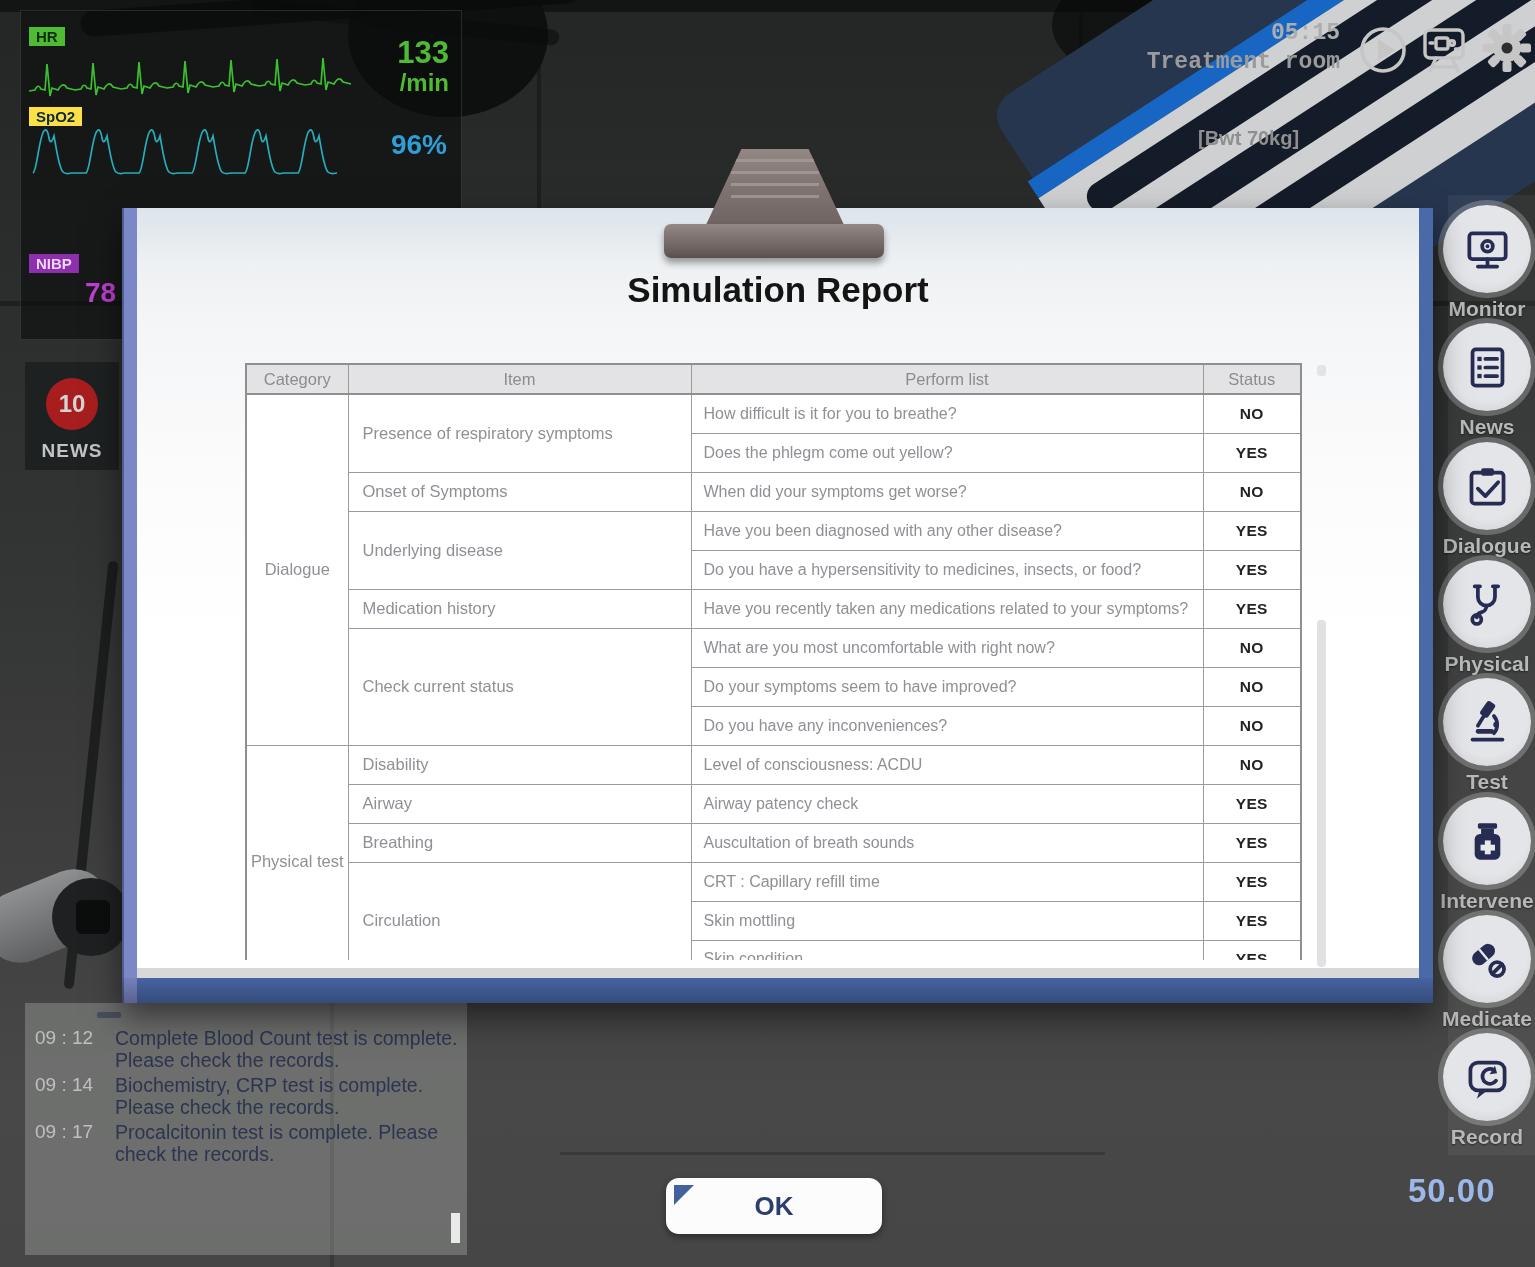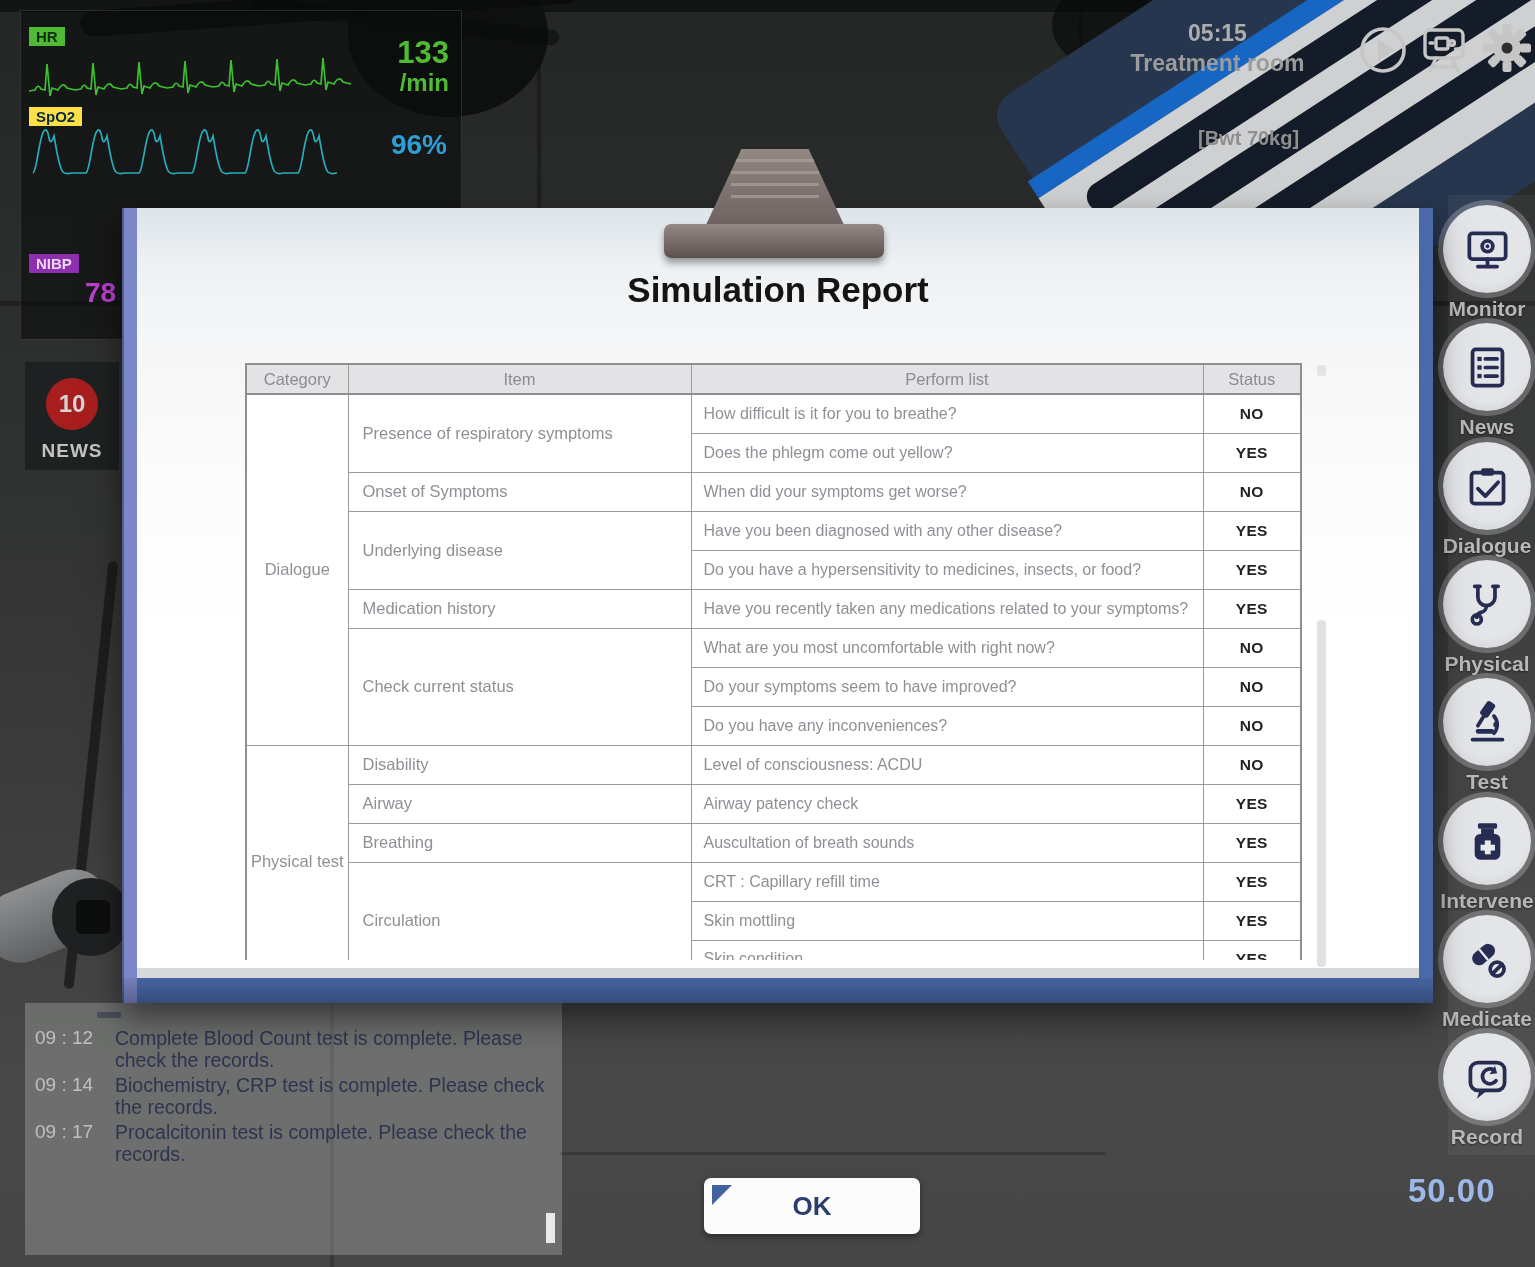--- a/index.html
+++ b/index.html
@@ -48,30 +48,30 @@
 
   
   #news { left:25px; top:362px; width:94px; height:108px; background:rgba(27,30,31,.85); z-index:2; }
   .news-circle { position:absolute; left:21px; top:16px; width:52px; height:52px; border-radius:50%;
     background:var(--news-red); display:flex; align-items:center; justify-content:center;
     font-size:24px; font-weight:700; color:#d4d4d4; }
   .news-label { position:absolute; bottom:8px; width:100%; text-align:center; font-size:19px;
     font-weight:700; color:#c3c3c3; letter-spacing:1px; }
 
   
-  #chat { left:25px; top:1003px; width:537px; height:252px; background:rgba(186,189,184,.34);
+  #chat { left:25px; top:1003px; width:442px; height:252px; background:rgba(186,189,184,.34);
     overflow:hidden; z-index:2; padding:24px 4px 10px 4px; }
   .chat-row { display:flex; gap:12px; margin-bottom:3px; }
   .chat-time { width:74px; flex:0 0 74px; padding-left:6px; font-size:19px; color:rgba(240,240,240,.62); }
   .chat-text { width:430px; font-size:19.5px; line-height:22px; color:#2d3450; }
   .chat-clip { position:absolute; left:72px; top:9px; width:24px; height:6px; border-radius:2px; background:rgba(45,52,80,.55); }
   .chat-scroll { position:absolute; right:7px; bottom:12px; width:9px; height:30px; background:rgba(255,255,255,.85); }
 
   
-  #hud-room { left:1095px; top:20px; width:245px; text-align:center; z-index:2; }
+  #hud-room { left:1095px; top:20px; width:245px; text-align:right; z-index:2;font-family:Liberation Mono, monospace; }
   .hud-time { font-size:23px; font-weight:700; color:#adadad; }
   .hud-roomname { font-size:23px; font-weight:700; color:#9b9b9b; margin-top:3px; }
   #hud-bwt { left:1198px; top:127px; font-size:20px; font-weight:700; color:#8f8f8f; z-index:2; }
   .topbtn { z-index:4; cursor:pointer; }
   #money { left:1408px; top:1172px; font-size:33px; font-weight:700; color:var(--money-blue); letter-spacing:1px; z-index:2; }
 
   
   #side-band { left:1448px; top:195px; width:87px; height:960px; background:rgba(255,255,255,.05); z-index:2; }
   .side-btn { position:absolute; left:1443px; width:88px; height:88px; border-radius:50%;
     background:radial-gradient(circle at 50% 42%, #e4e5e8 60%, #c9cbcf 100%);
@@ -111,21 +111,21 @@
     height:30px; border:1px solid #9b9b9b; border-bottom:2px solid #8f8f8f; }
   #report-table td { border:1px solid #9b9b9b; height:39px; font-size:16.5px; color:#8e9095; overflow:hidden; }
   #report-table td.cat { text-align:center; }
   #report-table td.item { padding-left:14px; white-space:nowrap; }
   #report-table td.perform { padding-left:12px; padding-right:2px; white-space:nowrap; font-size:16px; }
   #report-table td.status { text-align:center; color:#232323; font-weight:700; font-size:15.5px; letter-spacing:.4px; }
   .tbl-scroll-top { position:absolute; left:1180px; top:157px; width:9px; height:11px; background:#e4e4e6; border-radius:3px; }
   .tbl-scroll-thumb { position:absolute; left:1180px; top:412px; width:9px; height:347px; background:#e1e1e3; border-radius:4px; cursor:pointer; }
 
   
-  #ok-btn { left:704px; top:1178px; width:216px; height:56px; border-radius:7px; background:#fcfcfd;
+  #ok-btn { left:666px; top:1178px; width:216px; height:56px; border-radius:13px; background:#fcfcfd;
     box-shadow:0 3px 7px rgba(0,0,0,.4); display:flex; align-items:center; justify-content:center;
     z-index:2; cursor:pointer; }
   #ok-btn::before { content:""; position:absolute; left:8px; top:7px; width:20px; height:20px;
     background:#42619f; clip-path:polygon(0 0,100% 0,0 100%); }
   #ok-label { font-size:26px; font-weight:600; color:var(--ok-text); }
 </style>
 </head>
 <body>
 
 <div id="scene">

